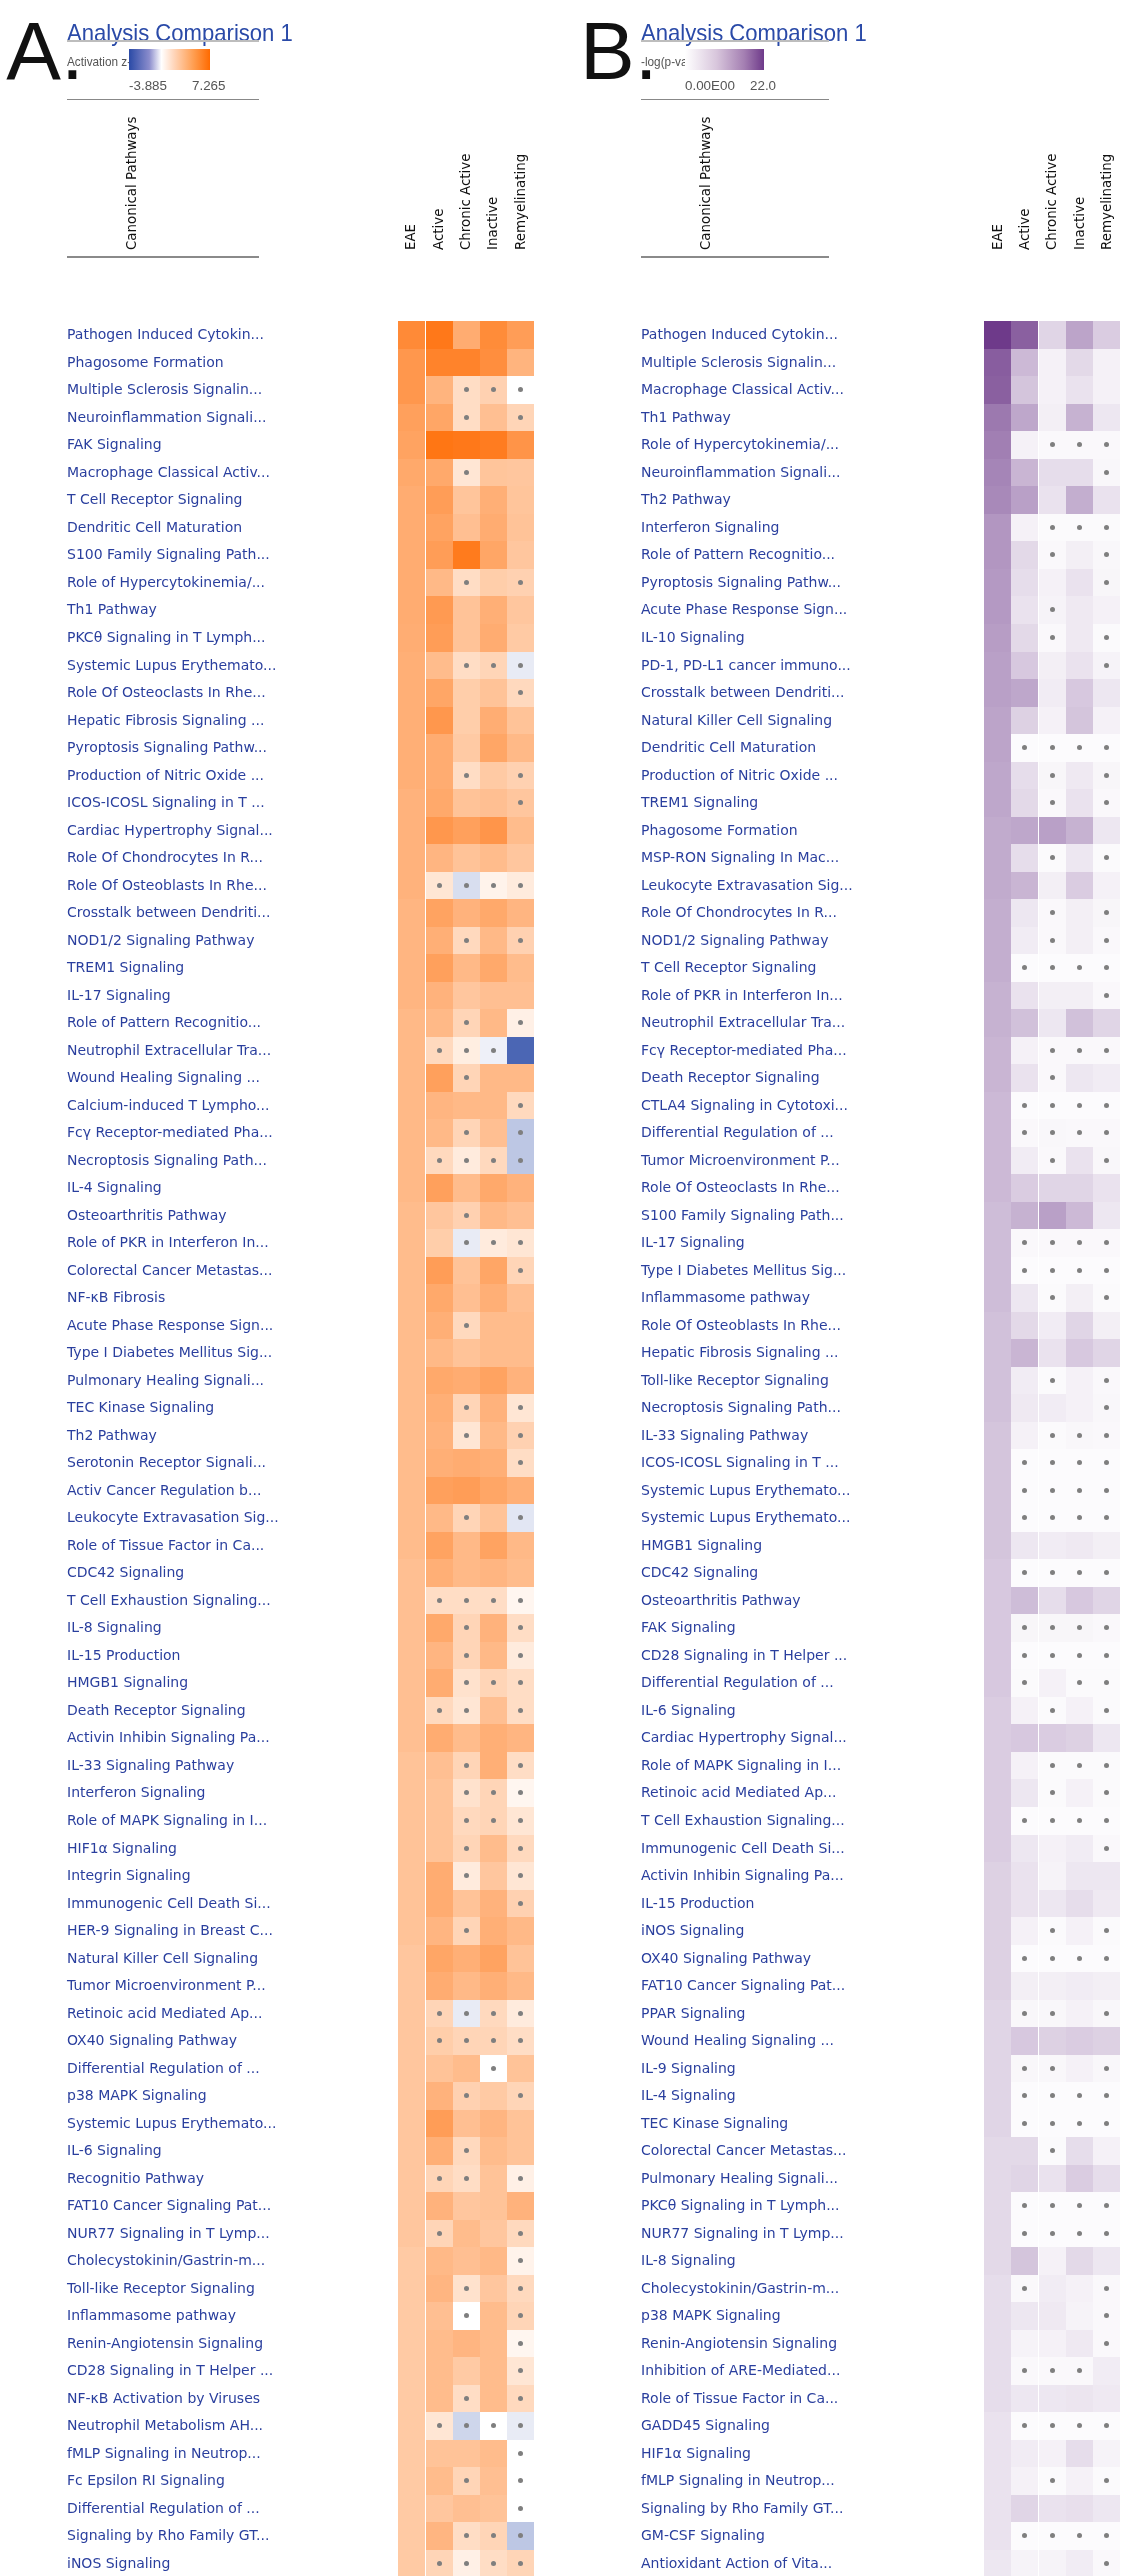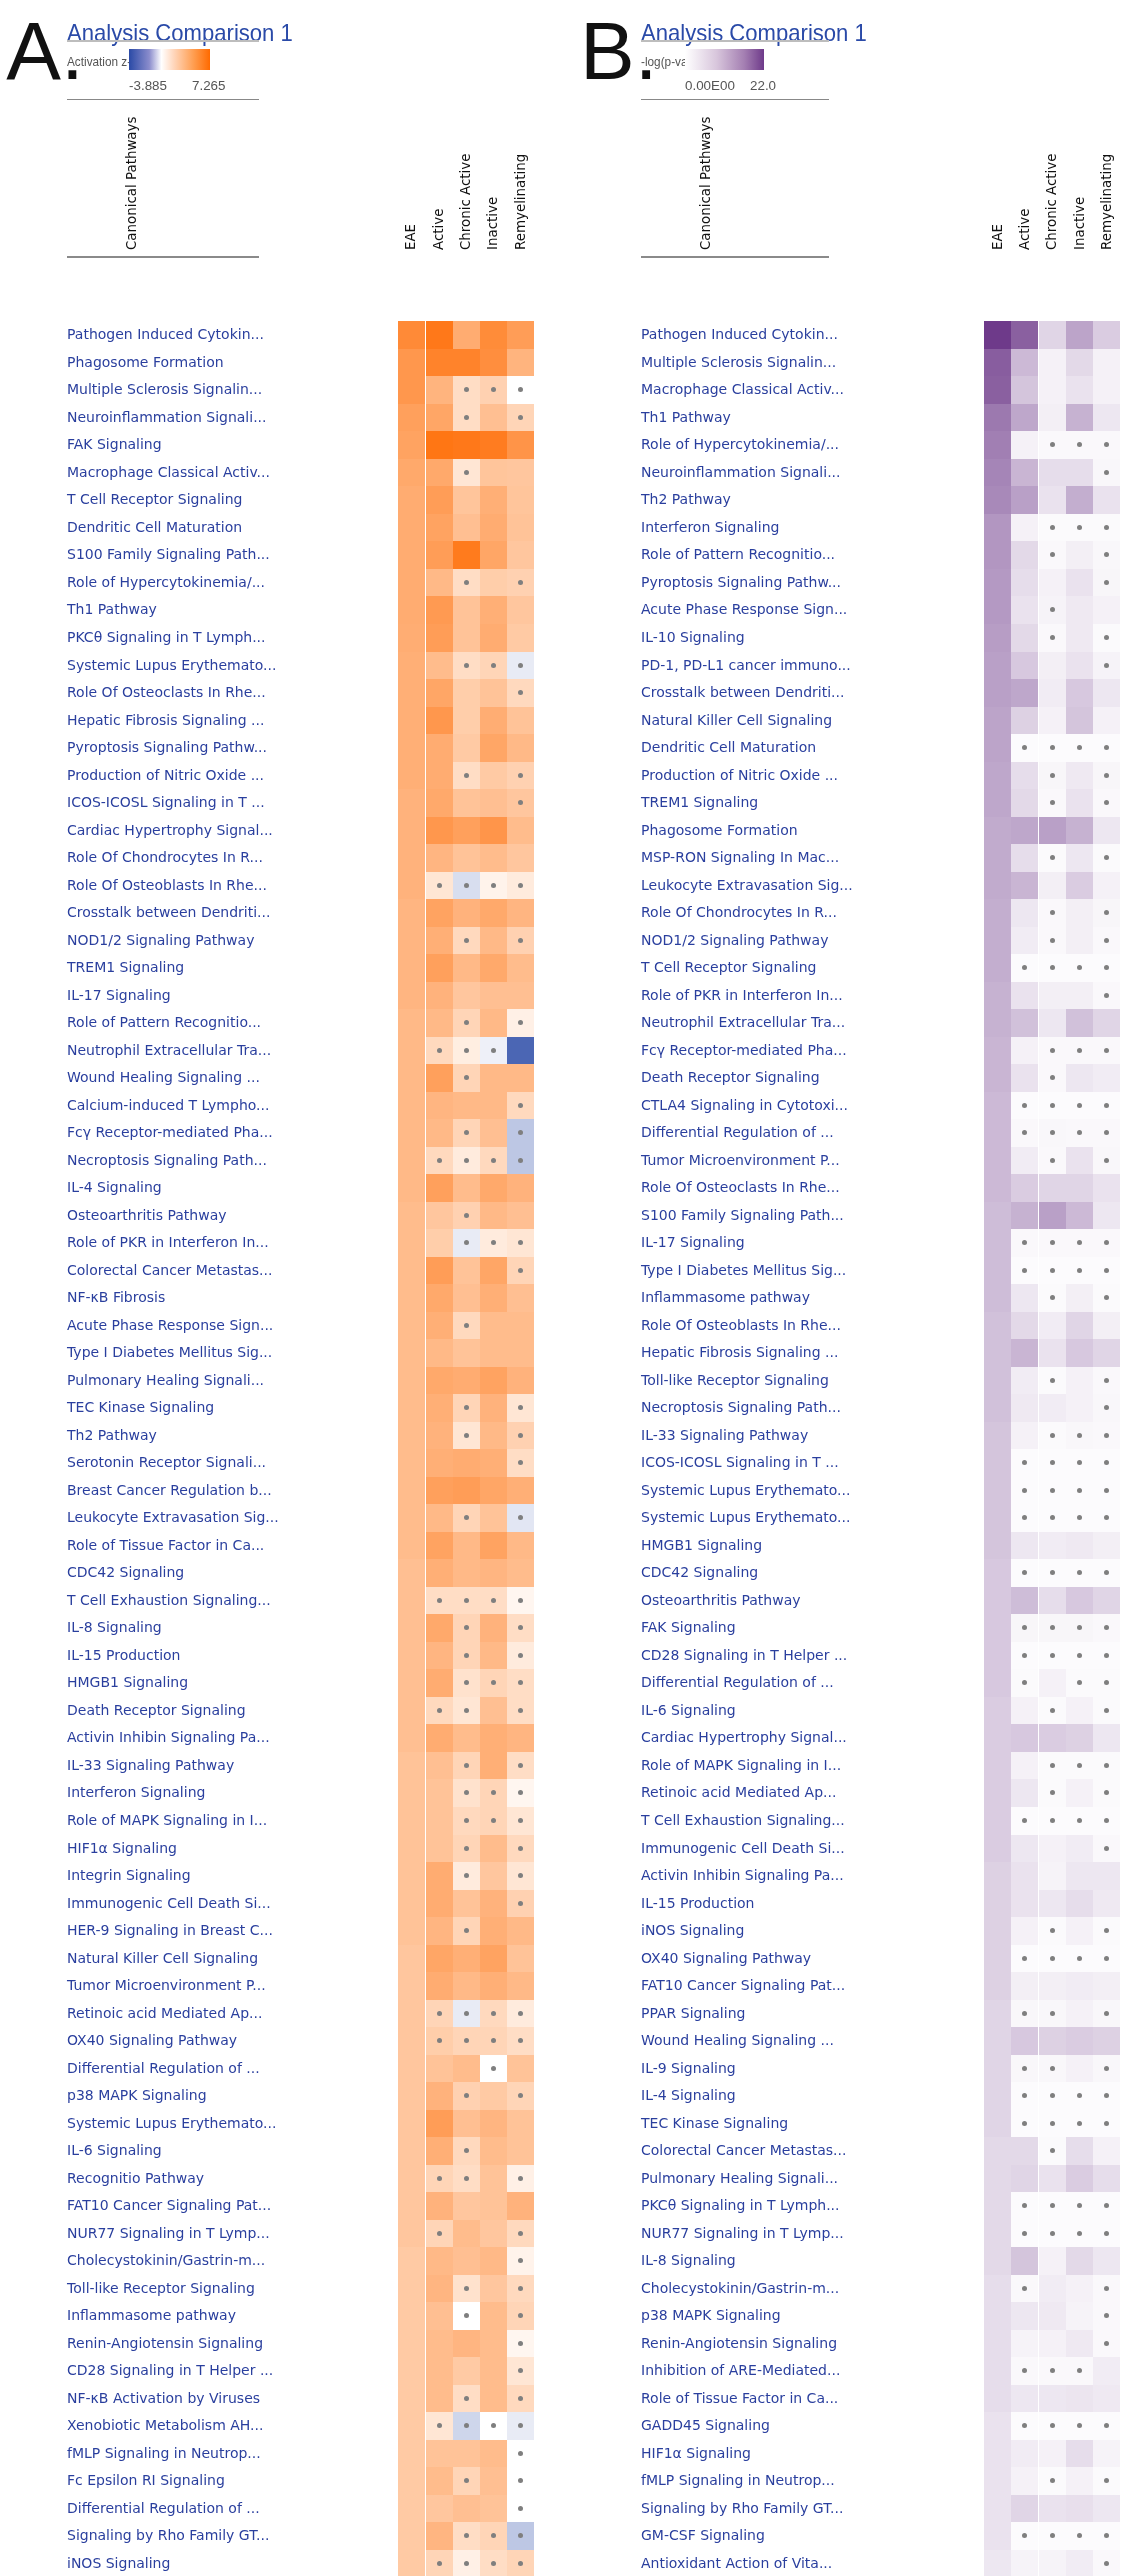--- a/index.html
+++ b/index.html
@@ -463,21 +463,21 @@
         <a class="row-label">Serotonin Receptor Signali...</a>
         <div class="cell" style="left: 331px; background: rgb(255, 188, 140);"></div>
         <div class="cell" style="left: 359px; background: rgb(255, 175, 118);"></div>
         <div class="cell" style="left: 386px; background: rgb(255, 172, 113);"></div>
         <div class="cell" style="left: 413px; background: rgb(255, 175, 118);"></div>
         <div class="cell" style="left: 440px; background: rgb(255, 221, 197);">
           <span class="dot"></span>
         </div>
       </div>
       <div class="row" style="top: 1219px; width: 468px;">
-        <a class="row-label">Breast Cancer Regulation b...</a>
+        <a class="row-label">Activ Cancer Regulation b...</a>
         <div class="cell" style="left: 331px; background: rgb(255, 188, 140);"></div>
         <div class="cell" style="left: 359px; background: rgb(255, 160, 92);"></div>
         <div class="cell" style="left: 386px; background: rgb(255, 157, 87);"></div>
         <div class="cell" style="left: 413px; background: rgb(255, 166, 102);"></div>
         <div class="cell" style="left: 440px; background: rgb(255, 175, 118);"></div>
       </div>
       <div class="row" style="top: 1246px; width: 468px;">
         <a class="row-label">Leukocyte Extravasation Sig...</a>
         <div class="cell" style="left: 331px; background: rgb(255, 188, 140);"></div>
         <div class="cell" style="left: 359px; background: rgb(255, 185, 135);"></div>
@@ -847,21 +847,21 @@
         <div class="cell" style="left: 359px; background: rgb(255, 188, 140);"></div>
         <div class="cell" style="left: 386px; background: rgb(255, 221, 197);">
           <span class="dot"></span>
         </div>
         <div class="cell" style="left: 413px; background: rgb(255, 188, 140);"></div>
         <div class="cell" style="left: 440px; background: rgb(255, 217, 190);">
           <span class="dot"></span>
         </div>
       </div>
       <div class="row" style="top: 2154px; width: 468px;">
-        <a class="row-label">Xenobiotic Metabolism AH...</a>
+        <a class="row-label">Neutrophil Metabolism AH...</a>
         <div class="cell" style="left: 331px; background: rgb(255, 202, 164);"></div>
         <div class="cell" style="left: 359px; background: rgb(255, 230, 212);">
           <span class="dot"></span>
         </div>
         <div class="cell" style="left: 386px; background: rgb(206, 214, 235);">
           <span class="dot"></span>
         </div>
         <div class="cell" style="left: 413px; background: rgb(255, 255, 255);">
           <span class="dot"></span>
         </div>

